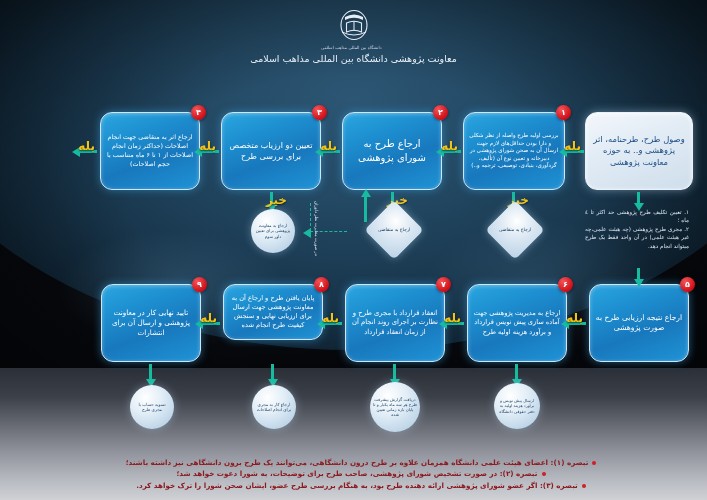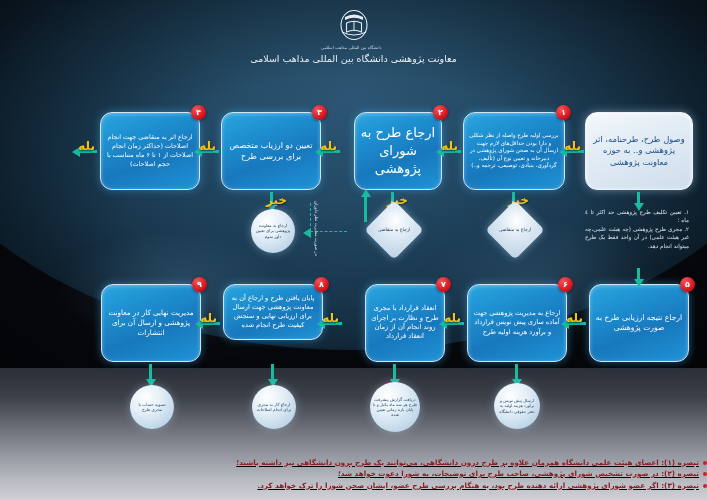--- a/index.html
+++ b/index.html
@@ -145,21 +145,21 @@
 
   
   .sidenote{
     position:absolute;color:#dce7f1;font-size:5.6px;line-height:1.5;
     text-align:justify;direction:rtl;
   }
 
   
   .footnotes{
     position:absolute;left:15px;right:0;bottom:8px;
-    text-align:right;direction:rtl;text-decoration:underline;
+    text-align:center;direction:rtl;
   }
   .fn{
     font-size:7.2px;color:#8c1b22;margin:2.5px 0;white-space:nowrap;
     font-weight:bold;
   }
   .fn .dot{
     display:inline-block;width:4px;height:4px;border-radius:50%;
     background:#cf1f27;margin-left:4px;vertical-align:middle;
   }
 </style>
@@ -199,21 +199,21 @@
   </div>
   <div class="arrow-v" style="right:67px;top:192px;height:12px;"></div>
 
   <div class="node" style="right:142px;top:112px;width:102px;height:78px;font-size:5.5px;">
     <span>بررسی اولیه طرح واصله از نظر شکلی و دارا بودن حداقل‌های لازم جهت ارسال آن به صحن شورای پژوهشی در دبیرخانه و تعیین نوع آن (تألیف، گردآوری، بنیادی، توصیفی، ترجمه و..)</span>
   </div>
   <div class="badge" style="right:136px;top:105px;">۱</div>
   <div class="arrow-h" style="right:123px;top:150px;width:18px;"></div>
   <div class="lbl" style="right:126px;top:139px;">بله</div>
 
-  <div class="node" style="right:265px;top:112px;width:88px;height:78px;font-size:13px;">
+  <div class="node" style="right:265px;top:112px;width:100px;height:78px;font-size:10px;">
     <span>ارجاع طرح به شورای پژوهشی</span>
   </div>
   <div class="badge" style="right:259px;top:105px;">۲</div>
   <div class="arrow-h" style="right:246px;top:150px;width:18px;"></div>
   <div class="lbl" style="right:249px;top:139px;">بله</div>
 
   <div class="node" style="right:386px;top:112px;width:100px;height:78px;font-size:8px;">
     <span>تعیین دو ارزیاب متخصص برای بررسی طرح</span>
   </div>
   <div class="badge" style="right:380px;top:105px;">۳</div>
@@ -259,36 +259,36 @@
   </div>
   <div class="badge" style="right:12px;top:277px;">۵</div>
 
   <div class="node" style="right:140px;top:284px;width:100px;height:78px;font-size:6.6px;">
     <span>ارجاع به مدیریت پژوهشی جهت آماده سازی پیش نویس قرارداد و برآورد هزینه اولیه طرح</span>
   </div>
   <div class="badge" style="right:134px;top:277px;">۶</div>
   <div class="arrow-h" style="right:121px;top:322px;width:18px;"></div>
   <div class="lbl" style="right:124px;top:311px;">بله</div>
 
-  <div class="node" style="right:262px;top:284px;width:80px;height:78px;font-size:6.8px;">
+  <div class="node" style="right:262px;top:284px;width:100px;height:78px;font-size:6.8px;">
     <span>انعقاد قرارداد با مجری طرح و نظارت بر اجرای روند انجام آن از زمان انعقاد قرارداد</span>
   </div>
   <div class="badge" style="right:256px;top:277px;">۷</div>
   <div class="arrow-h" style="right:243px;top:322px;width:18px;"></div>
   <div class="lbl" style="right:246px;top:311px;">بله</div>
 
   <div class="node" style="right:384px;top:284px;width:100px;height:56px;font-size:6.6px;">
     <span>پایان یافتن طرح و ارجاع آن به معاونت پژوهشی جهت ارسال برای ارزیابی نهایی و سنجش کیفیت طرح انجام شده</span>
   </div>
   <div class="badge" style="right:378px;top:277px;">۸</div>
   <div class="arrow-h" style="right:365px;top:322px;width:18px;"></div>
   <div class="lbl" style="right:368px;top:311px;">بله</div>
 
   <div class="node" style="right:506px;top:284px;width:100px;height:78px;font-size:7.2px;">
-    <span>مدیریت نهایی کار در معاونت پژوهشی و ارسال آن برای انتشارات</span>
+    <span>تایید نهایی کار در معاونت پژوهشی و ارسال آن برای انتشارات</span>
   </div>
   <div class="badge" style="right:500px;top:277px;">۹</div>
   <div class="arrow-h" style="right:487px;top:322px;width:18px;"></div>
   <div class="lbl" style="right:490px;top:311px;">بله</div>
 
   <div class="arrow-v" style="right:555px;top:364px;height:16px;"></div>
   <div class="circ" style="right:533px;top:385px;width:44px;height:44px;font-size:4.2px;">
     <span>تسویه حساب با مجری طرح</span>
   </div>
 

